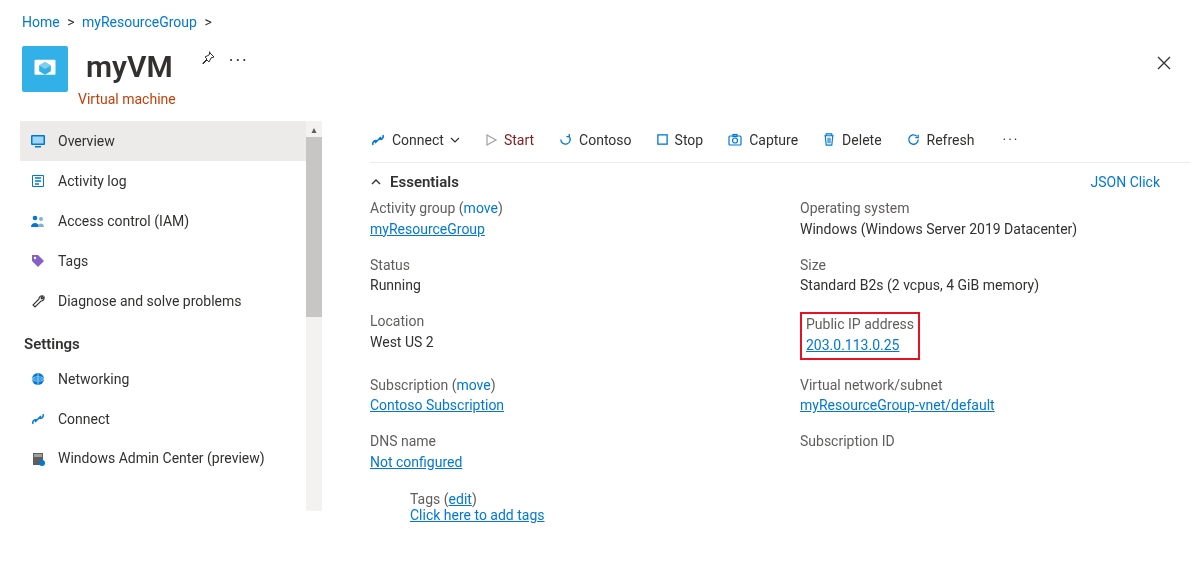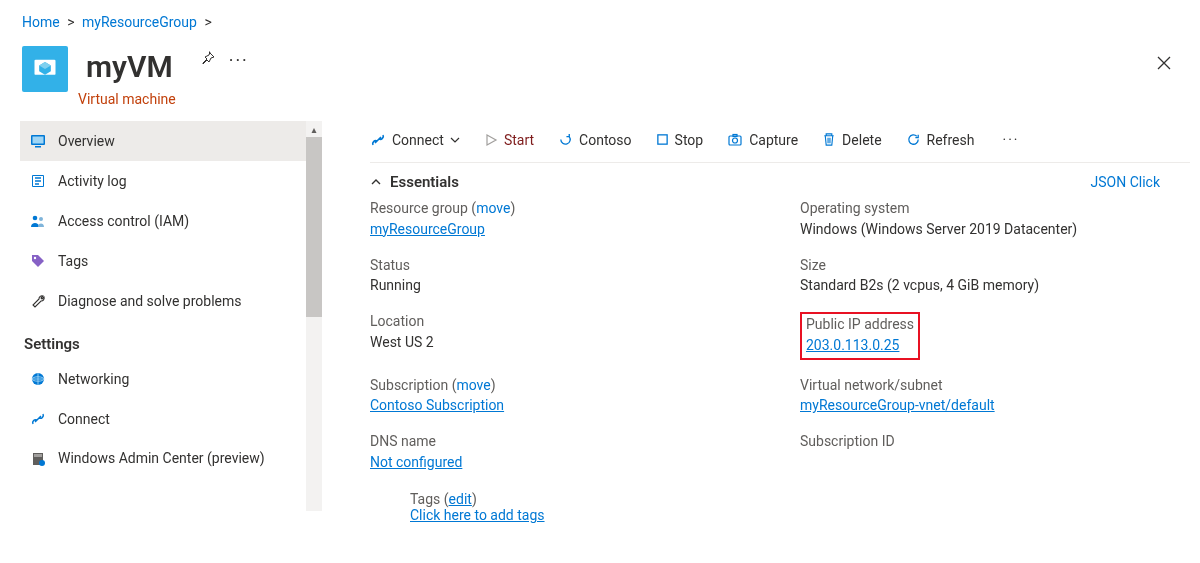--- a/index.html
+++ b/index.html
@@ -385,21 +385,21 @@
             <path d="M2 8l4-4 4 4" stroke="#323130" fill="none" stroke-width="1.4"></path>
           </svg>
         <span>Essentials</span>
       </div>
       <a class="json-view">JSON Click</a>
     </div>
 
     <div class="essentials-grid">
 
       <div class="field">
-        <div class="label"><span>Resource group</span> (<a href="#">move</a>)</div>
+        <div class="label"><span>Activity group</span> (<a href="#">move</a>)</div>
         <div class="value"><a href="#">myResourceGroup</a></div>
       </div>
 
       <div class="field">
         <div class="label">Operating system</div>
         <div class="value">Windows (Windows Server 2019 Datacenter)</div>
       </div>
 
       <div class="field">
         <div class="label">Status</div>

